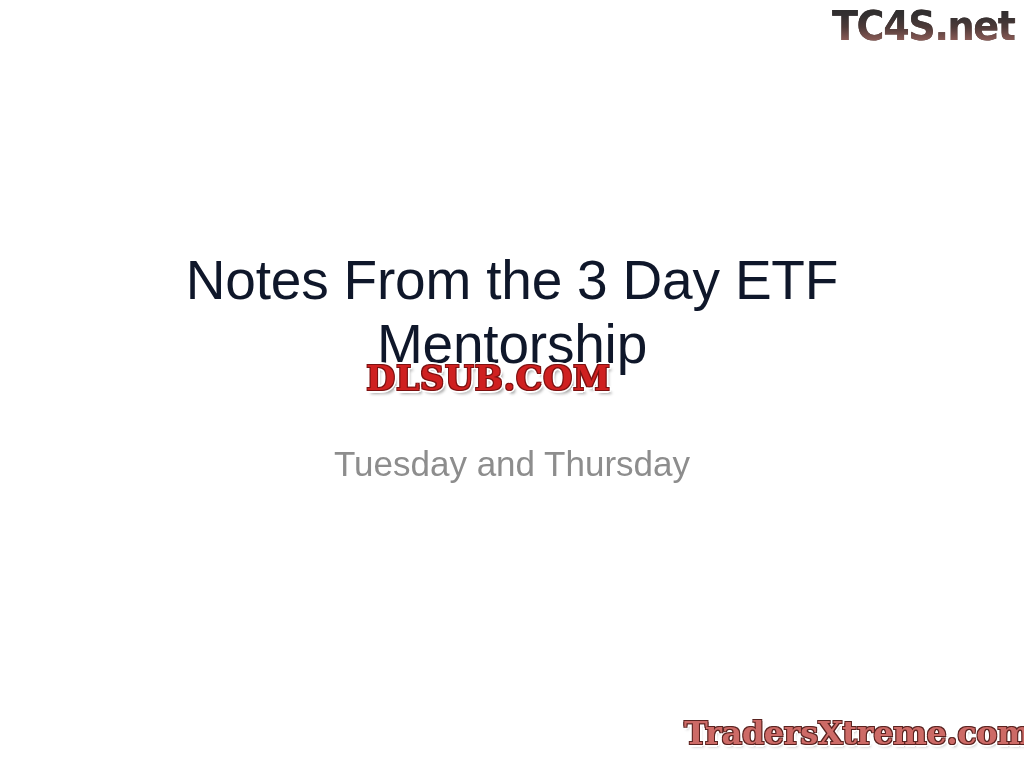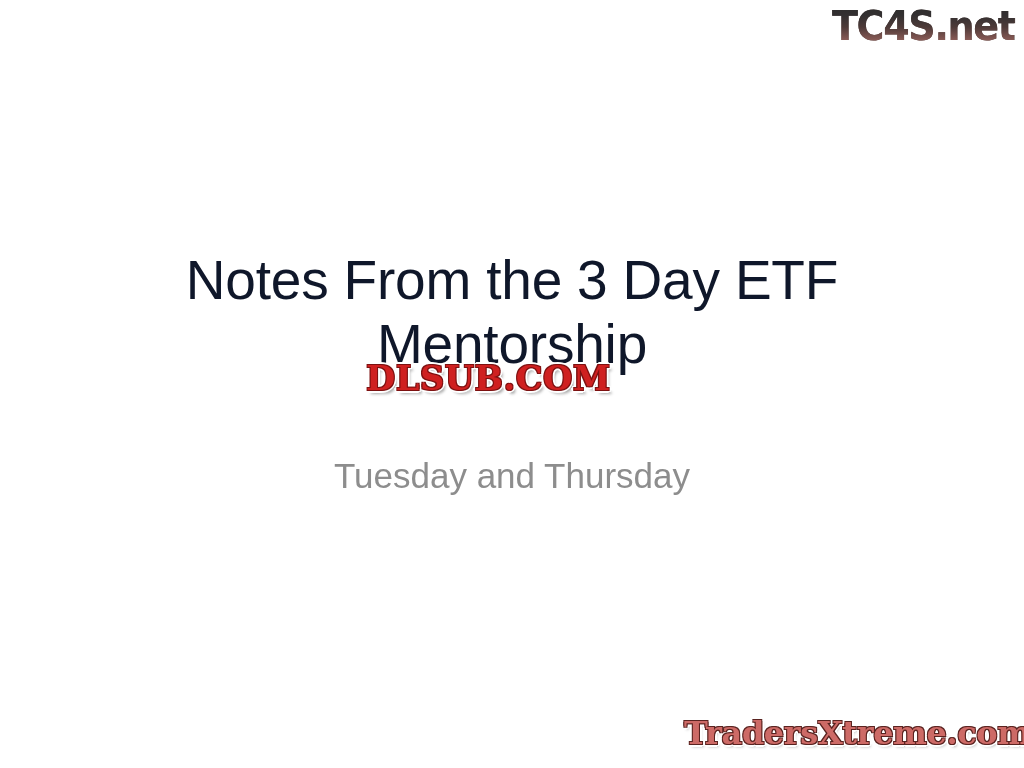--- a/index.html
+++ b/index.html
@@ -37,21 +37,20 @@
     white-space: pre-line;
   }
 
   
   .subtitle-block {
     position: absolute;
     left: 112px;
     top: 442px;
     width: 800px;
     text-align: center;
-    margin-top: 12px;
   }
   .slide-subtitle {
     font-family: "Liberation Sans", sans-serif;
     font-size: 35px;
     line-height: 44px;
     font-weight: 400;
     color: #8d8d8d;
   }
 
   

